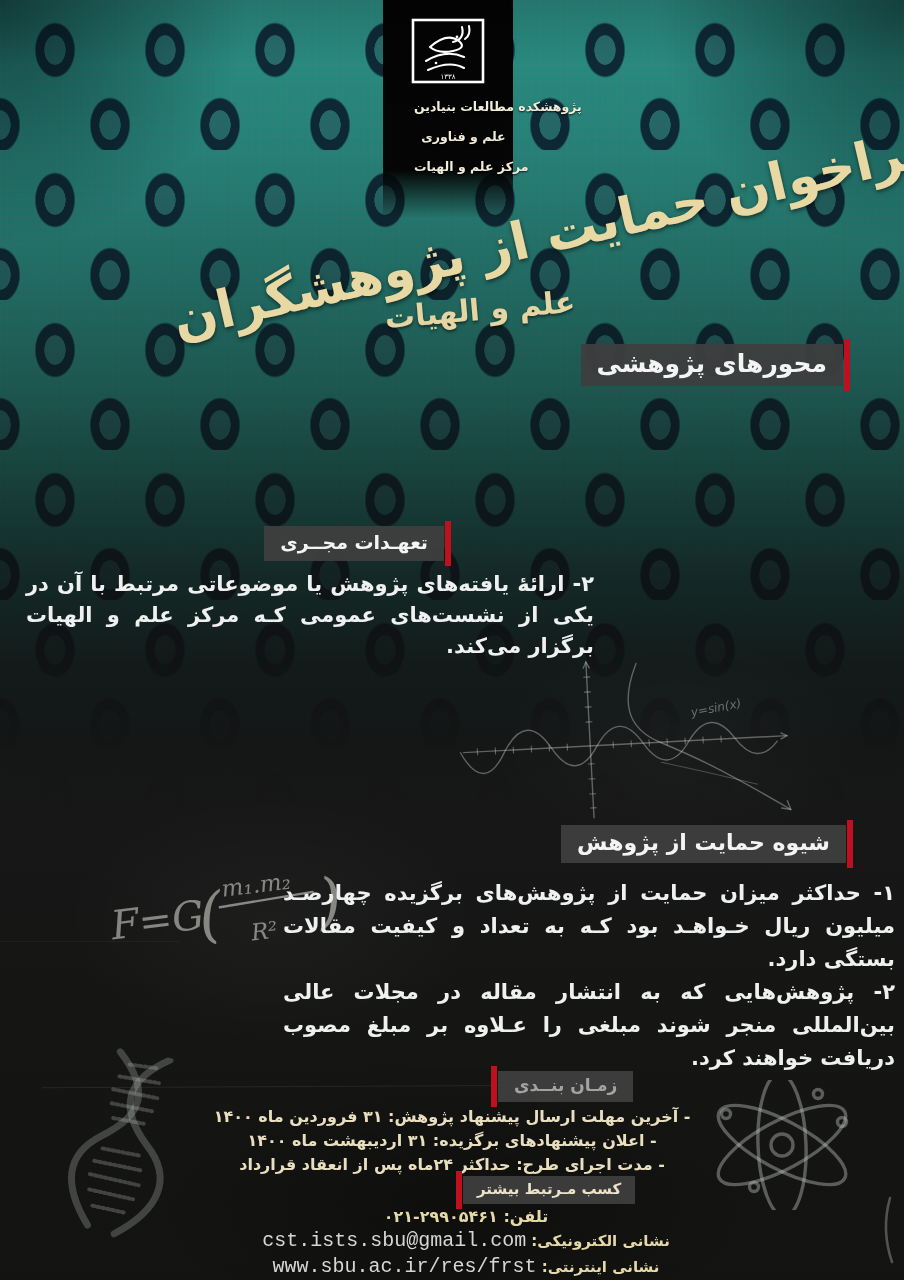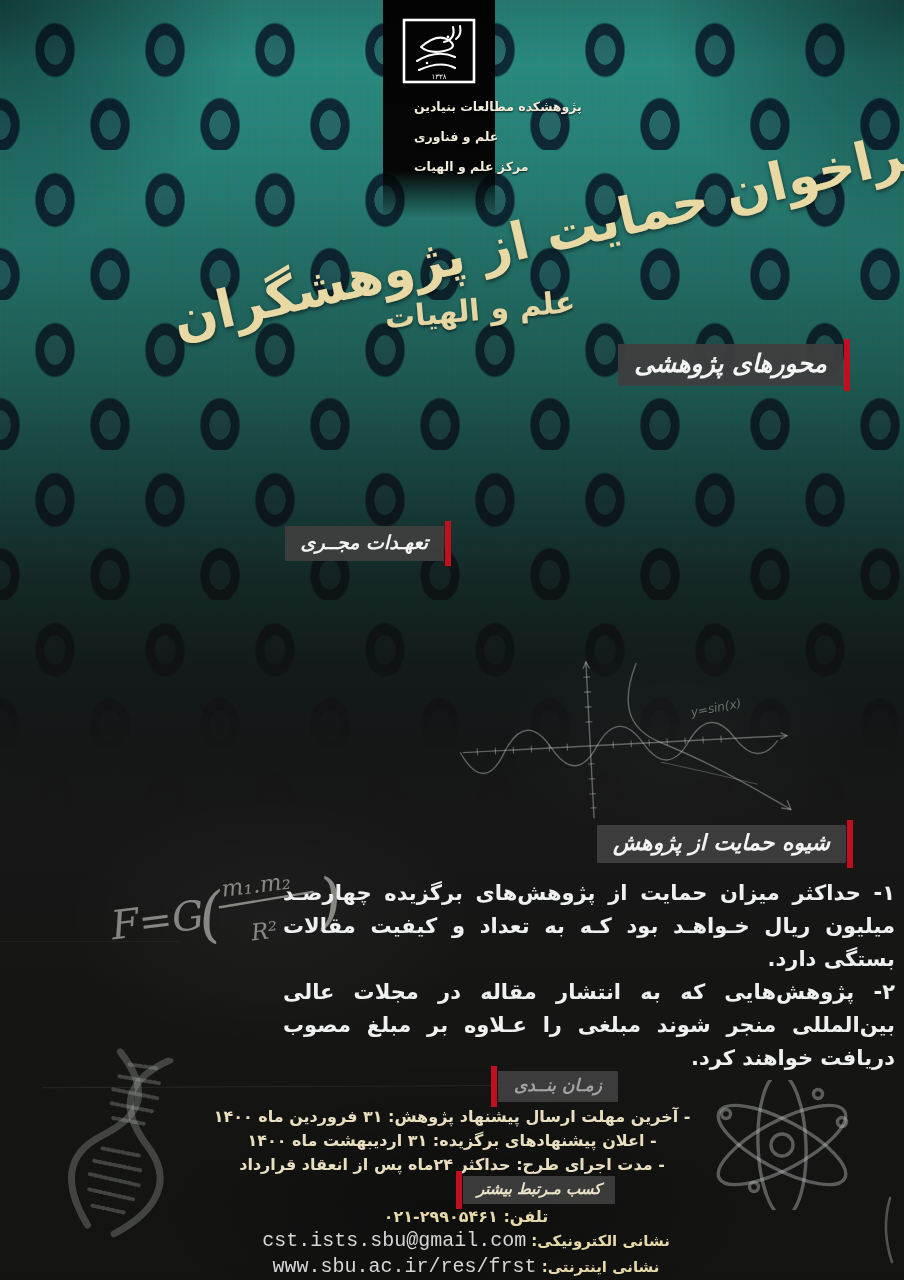--- a/index.html
+++ b/index.html
@@ -30,38 +30,38 @@
         rgba(13,13,13,.82) 45%, rgba(16,16,16,.93) 52%, rgba(20,20,20,.98) 58%,
         #171717 64%, #151514 82%, #131312 100%);}
   #board-mottle{position:absolute;inset:0;
     background:
       radial-gradient(ellipse 300px 180px at 30% 72%, rgba(255,255,255,.030), rgba(255,255,255,0) 70%),
       radial-gradient(ellipse 260px 160px at 75% 58%, rgba(255,255,255,.025), rgba(255,255,255,0) 70%),
       radial-gradient(ellipse 420px 200px at 50% 94%, rgba(0,0,0,.28), rgba(0,0,0,0) 75%);}
   .scratch{position:absolute;background:rgba(255,255,255,.08);height:1px;}
 
   
-  #top-banner{position:absolute;left:383px;top:0;width:112px;height:218px;text-align:center;
+  #top-banner{position:absolute;left:383px;top:0;width:130px;height:218px;text-align:center;
     background:linear-gradient(180deg,#020302 0%,#040504 78%,rgba(4,5,4,0) 100%);}
   #logo-box{margin:17px auto 6px;display:block;}
   .banner-line{color:#f2edda;font-size:12.5px;line-height:20px;white-space:nowrap;
     margin-top:10px;font-weight:bold;text-shadow:0 1px 2px rgba(0,0,0,.8);padding-left:31px;}
 
   
   #main-title{position:absolute;left:205px;top:148px;width:700px;height:170px;
     display:flex;align-items:center;justify-content:center;
     transform:rotate(-13deg);color:#e8d8a4;font-size:52px;font-weight:bold;
     direction:rtl;white-space:nowrap;text-shadow:0 2px 4px rgba(0,0,0,.55);}
   #sub-title{position:absolute;left:370px;top:292px;width:220px;text-align:center;
     transform:rotate(-5deg);color:#e5d5a2;font-size:30px;font-weight:bold;direction:rtl;
     text-shadow:0 2px 3px rgba(0,0,0,.5);}
 
   
   .hbox{position:absolute;background:rgba(62,62,62,.95);color:#f4f4f4;font-weight:bold;
-    padding:5px 16px 8px;direction:rtl;white-space:nowrap;font-style:italic;}
+    padding:5px 16px 8px;direction:rtl;white-space:nowrap;}
   .hbox::after{content:"";position:absolute;top:-5px;bottom:-5px;width:6px;background:#c00f1f;}
   .bar-right::after{right:-7px;}
   .bar-left::after{left:-7px;}
   #sec-axes-h{top:344px;right:61px;font-size:25px;}
   #sec-oblig-h{top:526px;right:460px;font-size:19px;}
   #sec-support-h{top:825px;right:58px;font-size:22px;}
   #sec-sched-h{top:1071px;left:498px;font-size:17px;color:#a3a3a3;padding:4px 16px 7px;}
   #sec-info-h{top:1176px;left:463px;font-size:15px;color:#ece3c8;padding:4px 14px 6px;}
 
   
@@ -117,20 +117,21 @@
     <div class="banner-line">مرکز علم و الهیات</div>
   </div>
 
   <div id="main-title">فراخوان حمایت از پژوهشگران</div>
   <div id="sub-title">علم و الهیات</div>
 
   <div id="sec-axes-h" class="hbox bar-right">محورهای پژوهشی</div>
 
   <div id="sec-oblig-h" class="hbox bar-right">تعهـدات مجــری</div>
   <div id="oblig-body" class="fa">
+    <p>۲- ارائهٔ یافته‌های پژوهش یا موضوعاتی مرتبط با آن در یکی از  نشست‌های عمومی کـه مرکز علم و الهیات برگزار می‌کند.</p>
   </div>
 
   <svg class="chalk" style="left:455px;top:648px;" width="345" height="185" viewBox="0 0 345 185">
     <g transform="rotate(-3 172 92)" fill="none" stroke="rgba(207,212,209,.40)" stroke-width="1.4" stroke-linecap="round">
       <path d="M135 12 V168"></path>
         <path d="M8 96 H332"></path>
       <path d="M135 12 l-3 6 M135 12 l3 6 M332 96 l-6 -3 M332 96 l-6 3"></path>
       <g stroke-width="1.1">
         <path d="M132 27 h6 M132 42 h6 M132 57 h6 M132 72 h6 M132 114 h6 M132 129 h6 M132 144 h6 M132 158 h6"></path>
         <path d="M22 93 v6 M40 93 v6 M58 93 v6 M76 93 v6 M94 93 v6 M112 93 v6 M158 93 v6 M176 93 v6 M194 93 v6 M212 93 v6 M230 93 v6 M248 93 v6 M266 93 v6"></path>

